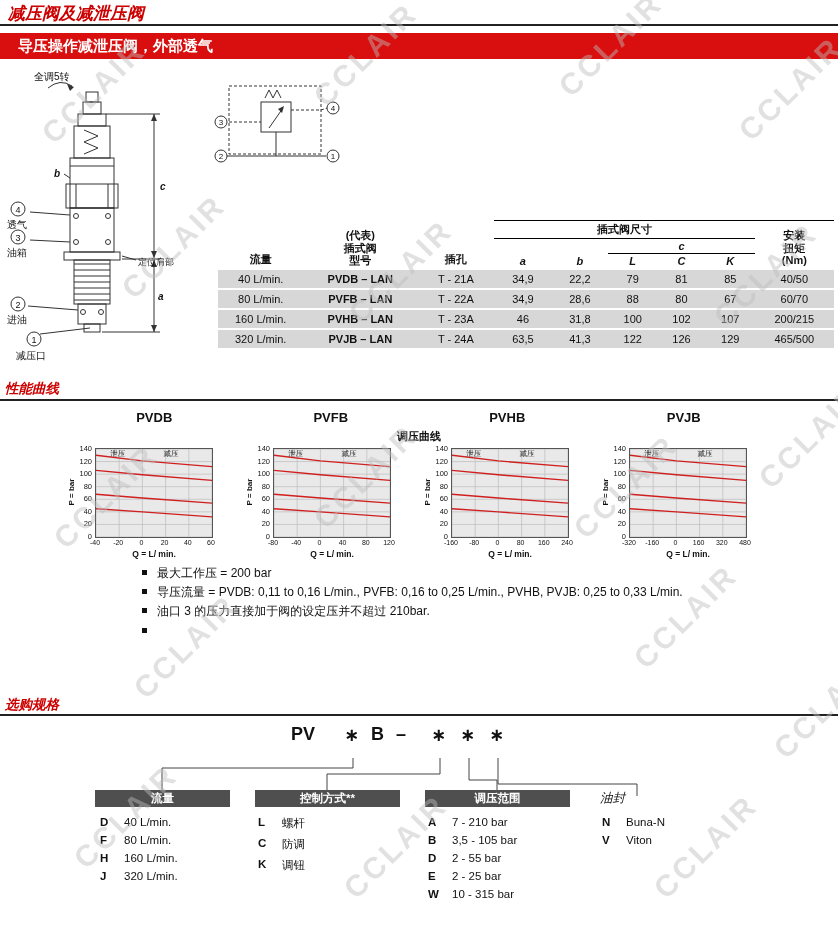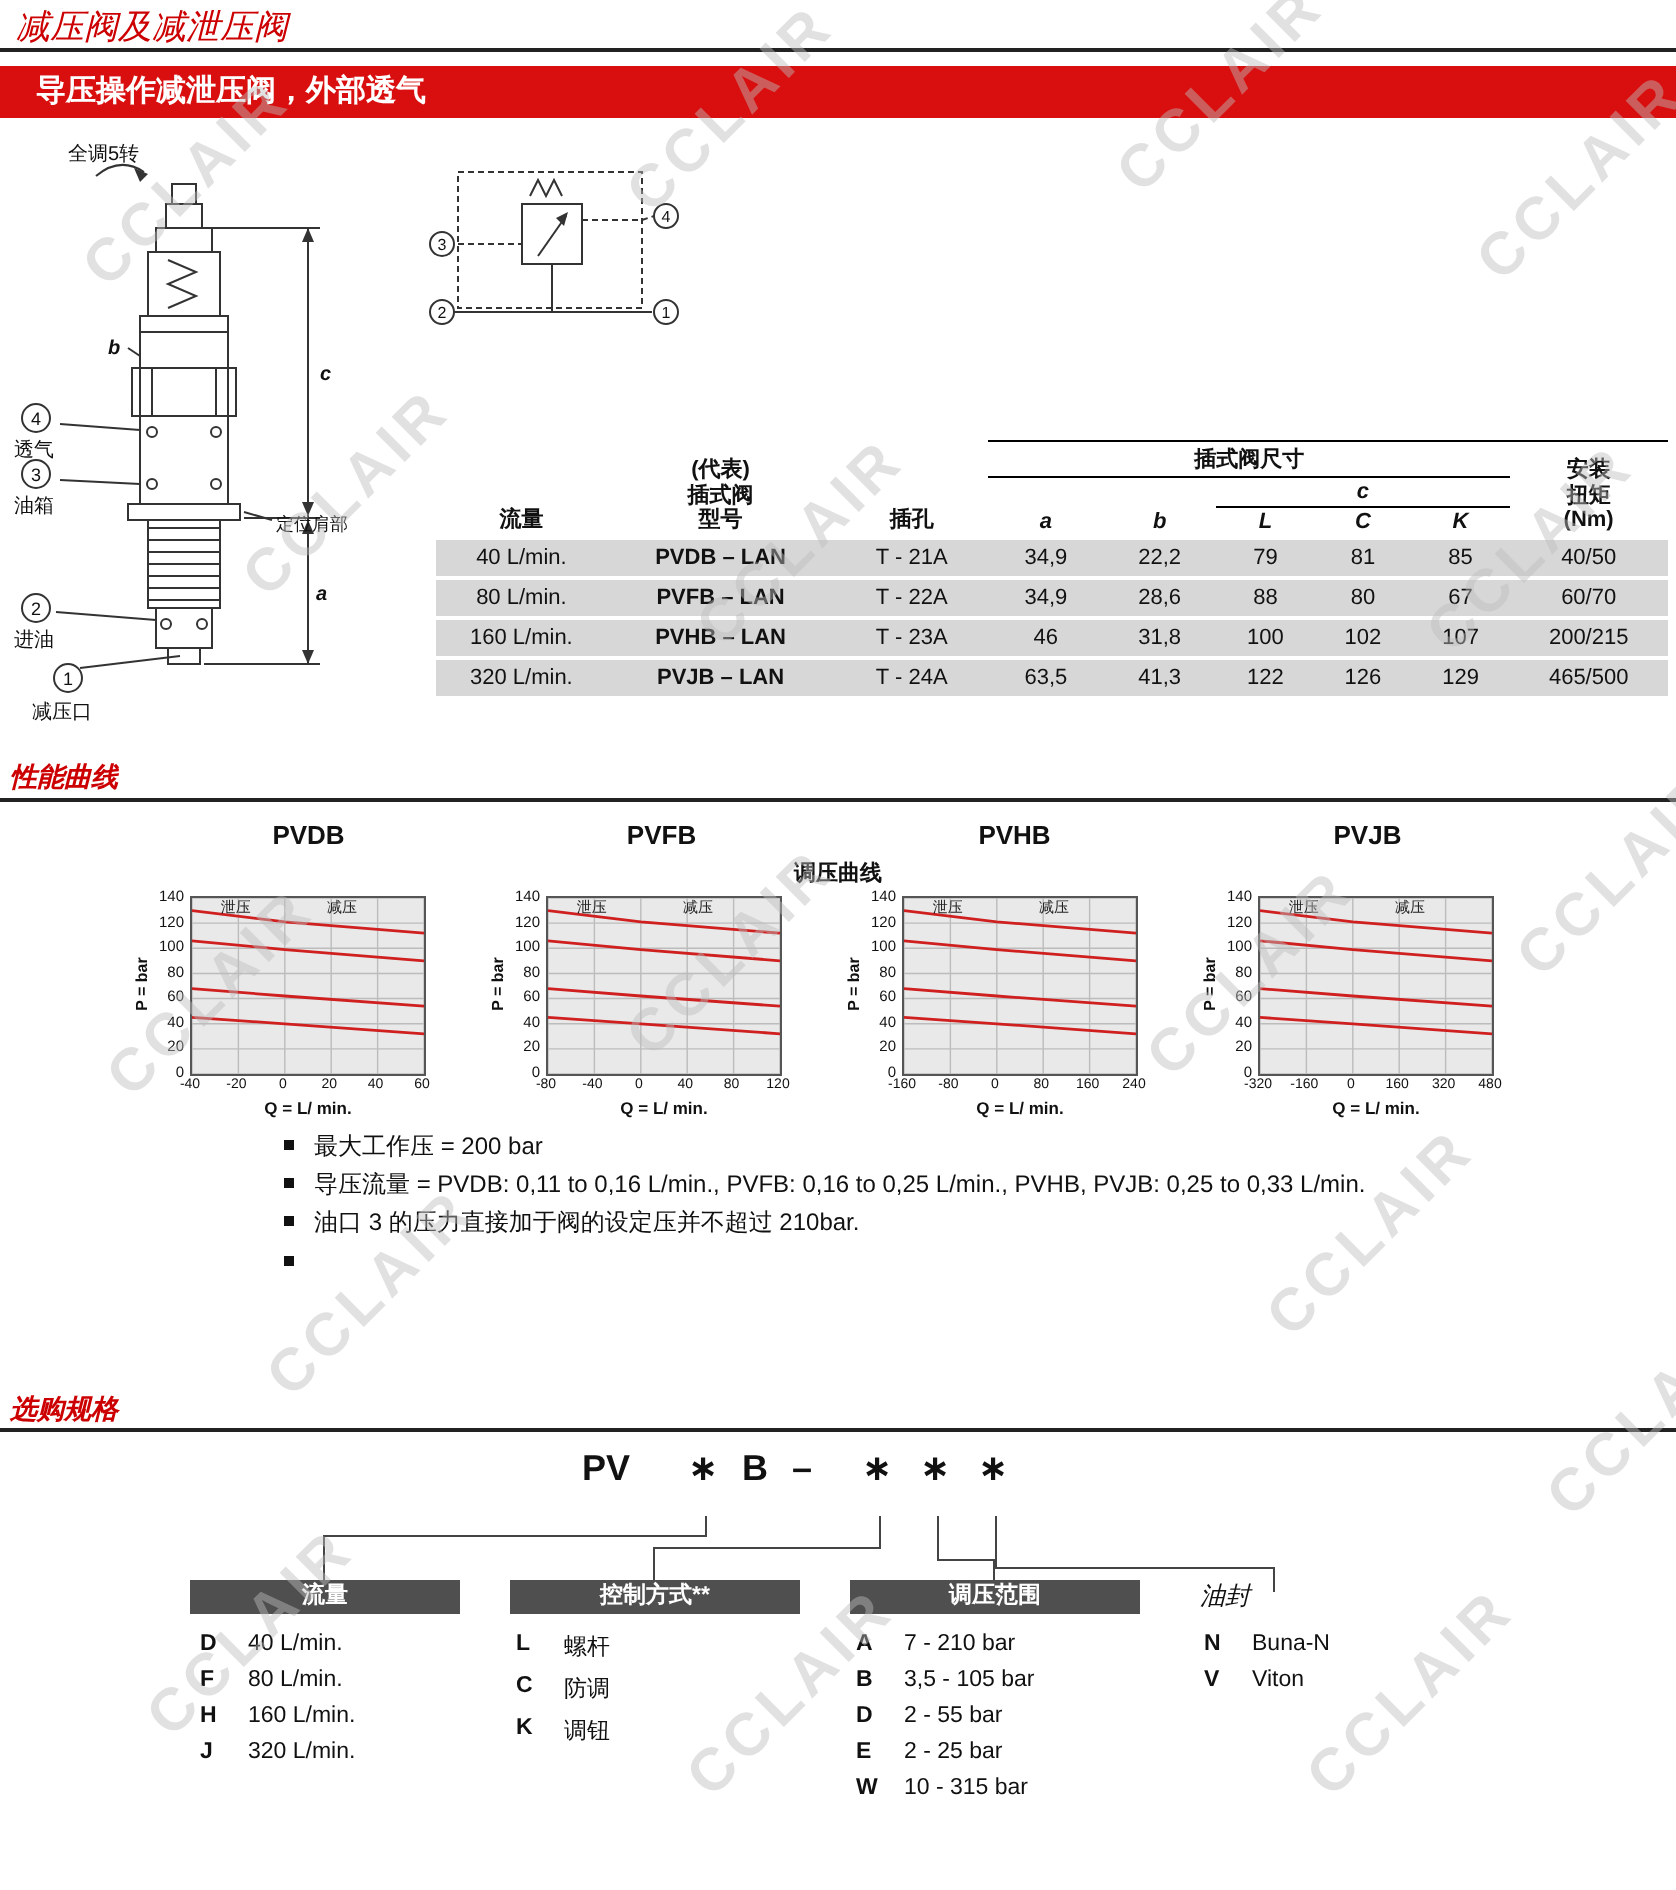--- a/index.html
+++ b/index.html
@@ -9,21 +9,21 @@
     font-family:"Liberation Sans","DejaVu Sans",sans-serif; color:#111;
   }
   .abs { position:absolute; }
 
   
   .wm { position:absolute; transform:rotate(-45deg); font-size:30px; font-weight:bold;
         color:#bdbdbd; opacity:.45; letter-spacing:3px; z-index:6; pointer-events:none; }
 
   
   .doc-title { position:absolute; left:8px; top:2px; color:#c00; font-size:17px;
-               font-weight:normal; font-style:italic; z-index:2; }
+               font-weight:bold; font-style:italic; z-index:2; }
   .rule { position:absolute; left:0; width:838px; height:2px; background:#222; z-index:2; }
   .banner { position:absolute; left:0; top:33px; width:838px; height:26px; background:#d90f0f;
             color:#fff; font-weight:bold; font-size:15px; line-height:26px; padding-left:18px; z-index:2; }
 
   svg text { font-family:"Liberation Sans","DejaVu Sans",sans-serif; }
 
   
   .spec-table { position:absolute; left:218px; top:220px; width:616px; border-collapse:collapse;
                 table-layout:fixed; font-size:11px; z-index:2; }
   .spec-table th { font-weight:bold; vertical-align:bottom; padding:1px 2px; text-align:center; }

